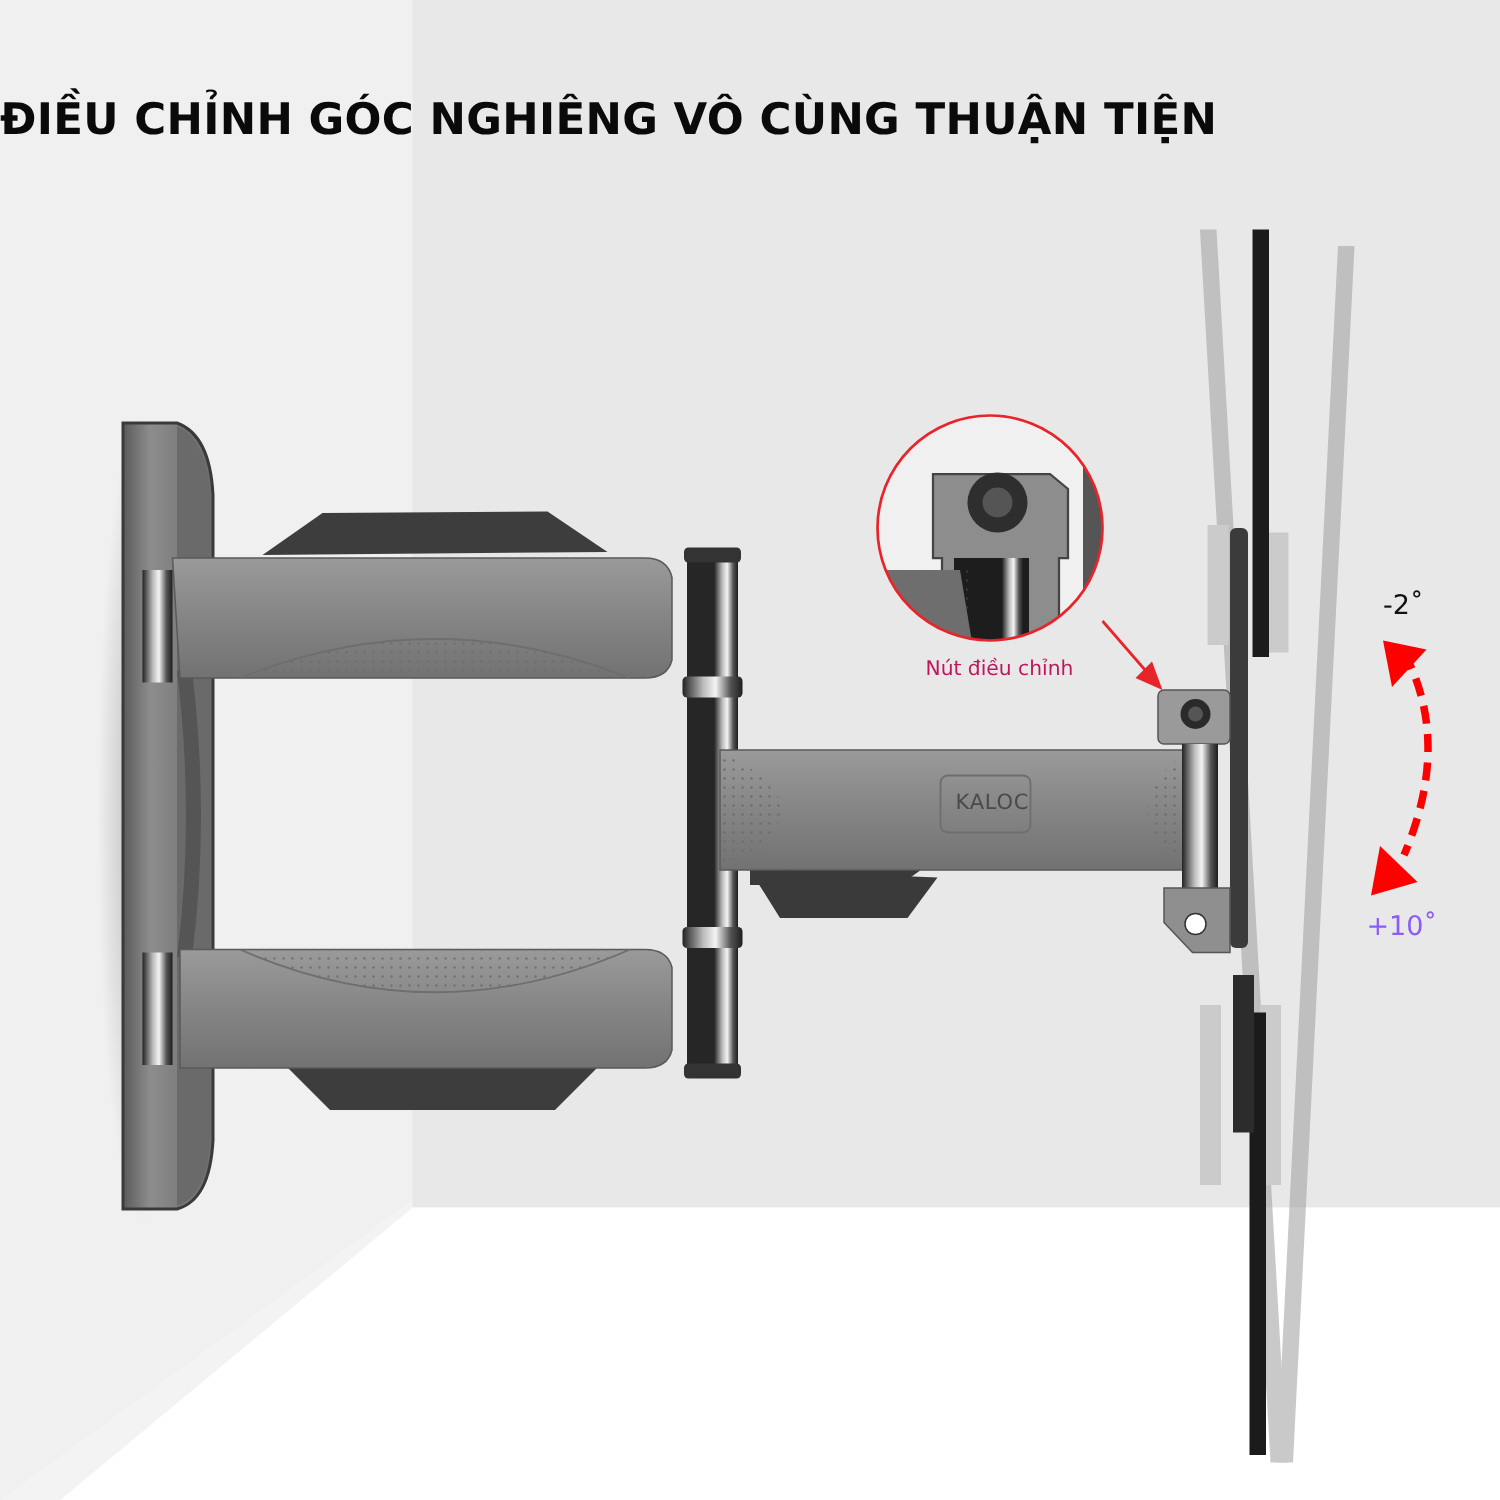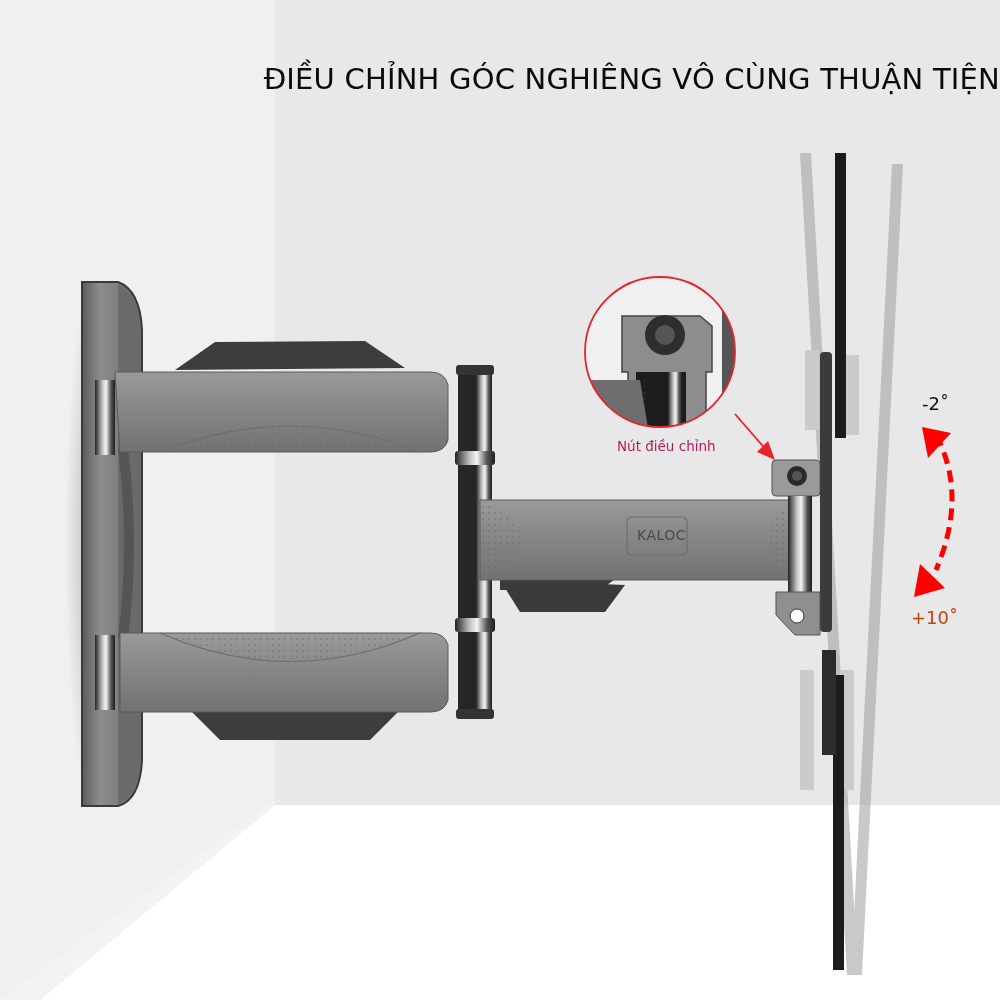--- a/index.html
+++ b/index.html
@@ -1,21 +1,21 @@
 <!DOCTYPE html>
 <html><head>
 <meta charset="utf-8">
 <style>
   html,body{margin:0;padding:0;}
   body{width:1000px;height:1000px;overflow:hidden;position:relative;background:#efefef;font-family:"DejaVu Sans","Liberation Sans",sans-serif;}
   .scene{position:absolute;left:0;top:0;width:1000px;height:1000px;}
-  .headline{position:absolute;left:0;top:62px;width:1000px;text-align:right;font-family:"DejaVu Sans","Liberation Sans",sans-serif;font-weight:normal;font-size:29px;letter-spacing:0.2px;color:#0a0a0a;}
+  .headline{position:absolute;left:0;top:62px;width:1000px;text-align:left;font-family:"DejaVu Sans","Liberation Sans",sans-serif;font-weight:bold;font-size:29px;letter-spacing:0.2px;color:#0a0a0a;}
   .callout-label{position:absolute;left:617px;top:438px;font-family:"DejaVu Sans","Liberation Sans",sans-serif;font-size:13.5px;color:#be185d;}
   .angle-top{position:absolute;left:922px;top:393px;font-family:"DejaVu Sans","Liberation Sans",sans-serif;font-size:18px;color:#111;}
-  .angle-bottom{position:absolute;left:911px;top:607px;font-family:"DejaVu Sans","Liberation Sans",sans-serif;font-size:18px;color:#c2410c;}
+  .angle-bottom{position:absolute;left:911px;top:607px;font-family:"DejaVu Sans","Liberation Sans",sans-serif;font-size:18px;color:#8b5cf6;}
   .brand{position:absolute;left:637px;top:527px;font-family:"DejaVu Sans","Liberation Sans",sans-serif;font-size:14px;color:#4a4a4a;letter-spacing:0.5px;}
 </style>
 </head>
 <body>
 
 <div class="scene">
   <svg width="1000" height="1000" viewBox="0 0 1000 1000">
     <defs>
       <linearGradient id="armGrad" x1="0" y1="0" x2="0" y2="1">
         <stop offset="0" stop-color="#9a9a9a"></stop>

